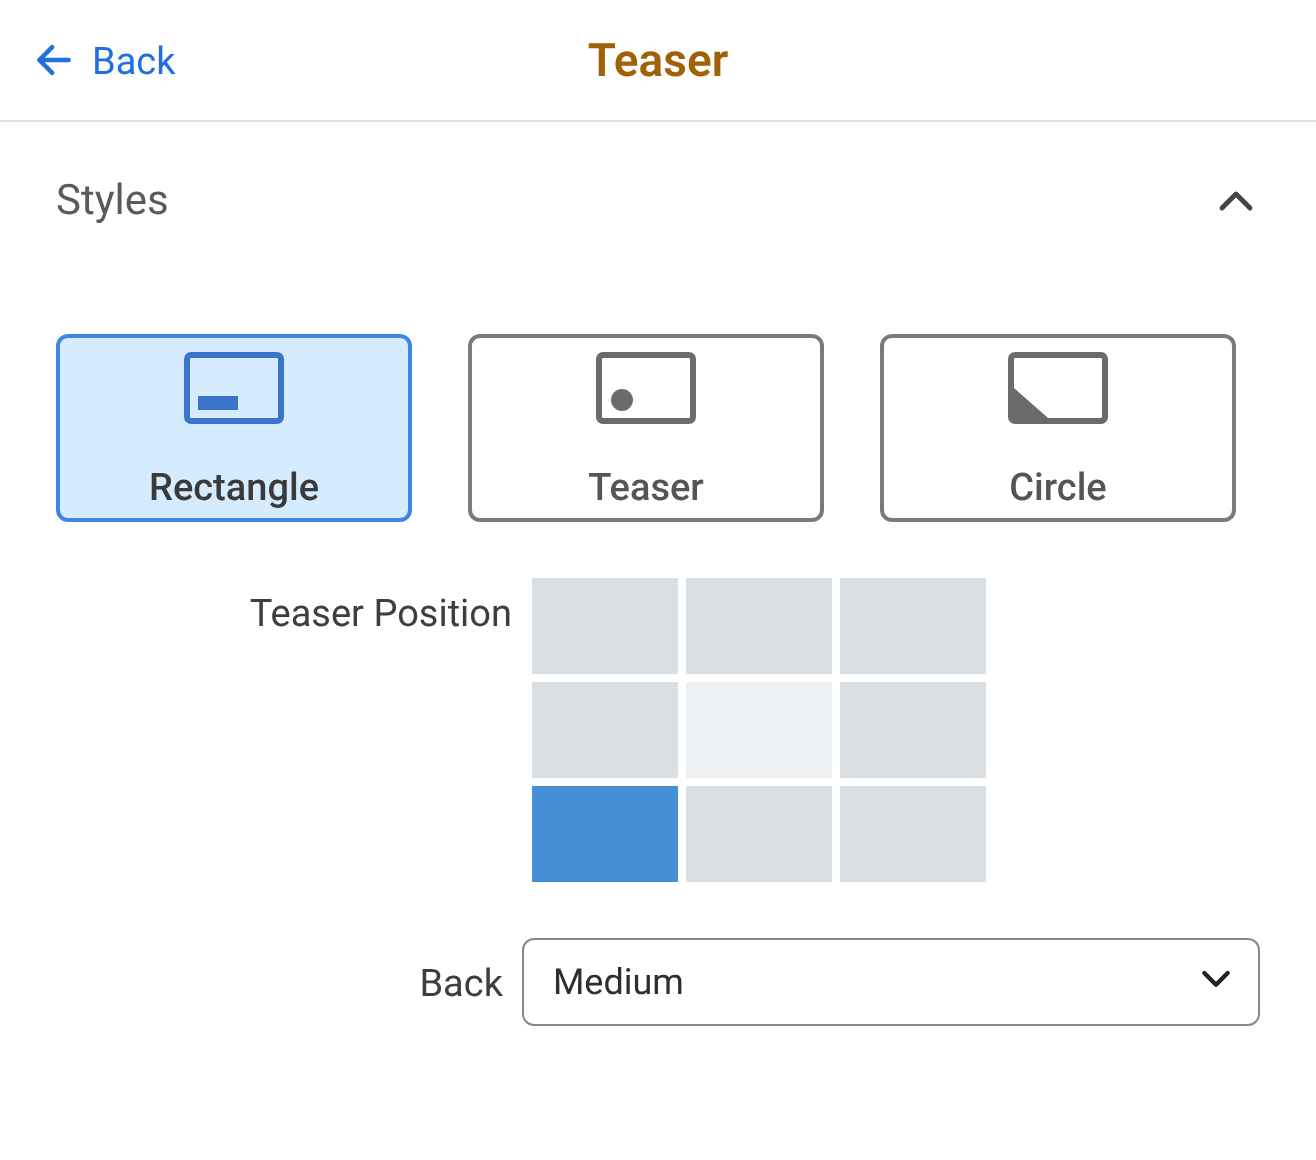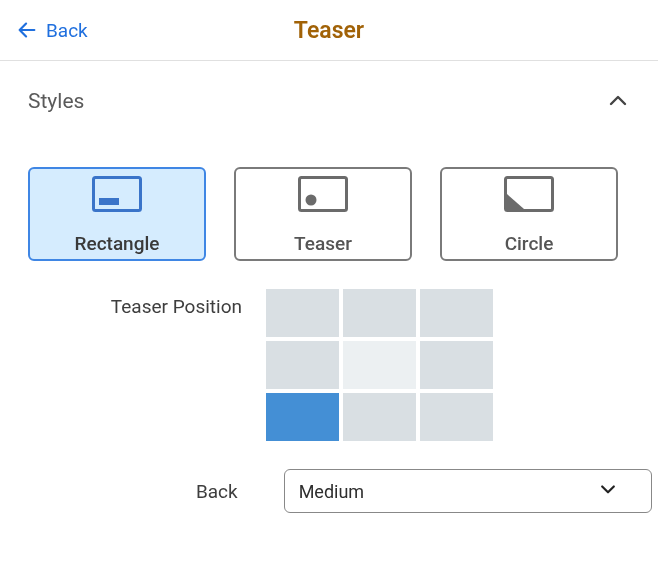--- a/index.html
+++ b/index.html
@@ -96,21 +96,21 @@
       display: flex;
       align-items: flex-start;
       margin-top: 28px;
     }
     .setting-row.align-center { align-items: center; }
     .setting-label {
       width: 238px;
       text-align: right;
       font-size: 19px;
       color: #3e3e3e;
-      padding-right: 24px;
+      padding-right: 10px;
       padding-top: 6px;
     }
     .setting-row.align-center .setting-label { padding-top: 0; }
 
     .pos-grid {
       display: grid;
       grid-template-columns: repeat(3, 73px);
       grid-template-rows: repeat(3, 48px);
       gap: 4px;
     }
@@ -130,21 +130,20 @@
       height: 44px;
       border: 1.5px solid #888;
       border-radius: 6px;
       background: #fff;
       padding: 0 44px 0 14px;
       font-size: 18px;
       color: #2e2e2e;
       display: flex;
       align-items: center;
       cursor: pointer;
-      margin-left: 22px;
     }
     .select-chevron {
       position: absolute;
       right: 12px;
       top: 50%;
       transform: translateY(-50%);
       pointer-events: none;
     }
   </style>
 </head>

